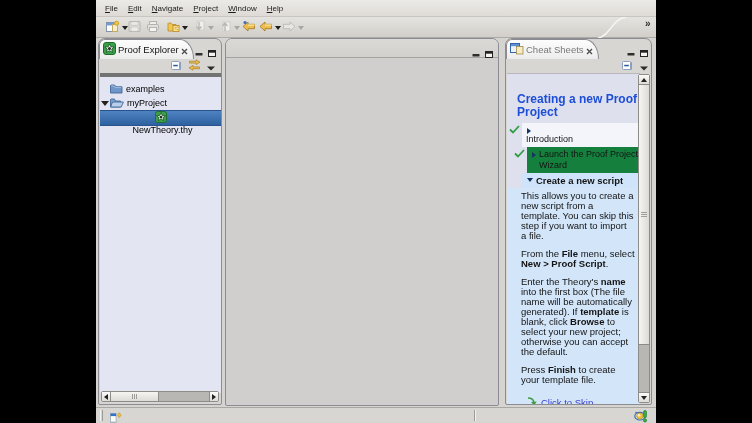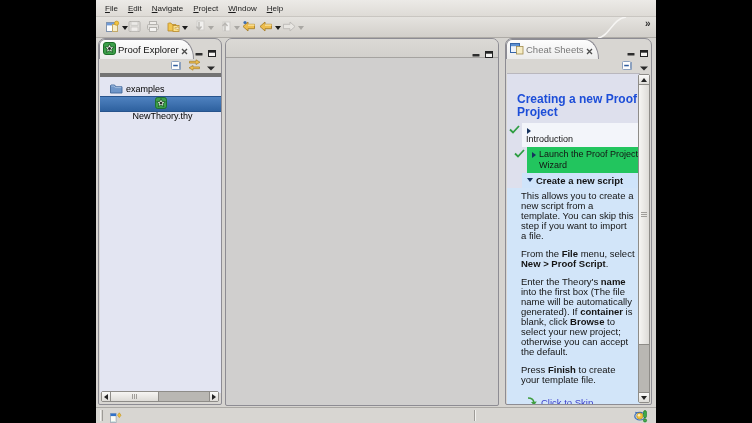--- a/index.html
+++ b/index.html
@@ -83,21 +83,21 @@
 .cheat { position:absolute; left:1px; top:34px; width:133px; height:331px; background:#dee0ed;
   overflow:hidden; border-top:1px solid #b9b7bd; font-size:9.5px; color:#141414;
   display:flex; flex-direction:column; }
 .ctitle { margin:19px 0 4px 10px; font-size:12px; font-weight:bold; color:#1d4ed8; line-height:13px; }
 .steps { margin-top:0; }
 .step { position:relative; margin-left:15px; margin-right:1px; padding:2px 0 2px 4px; display:flex; }
 .step .check { position:absolute; left:-13px; top:2px; }
 .step .sarr { margin:3px 3px 0 1px; flex:none; }
 .step .slabel { font-size:9px; line-height:11px; }
 .step.white { background:#f3f5fa;flex-direction:column; }
-.step.grey  { background:#22c55e;margin-left:20px; }
+.step.grey  { background:#15803d;margin-left:20px; }
 .step.cur   { background:#cfe4fa; }
 .step.cur .slabel { font-weight:bold; font-size:9.5px; }
 .sarr-r { width:0;height:0;border-top:3.5px solid transparent;border-bottom:3.5px solid transparent;border-left:4.5px solid #16325e; }
 .sarr-d { width:0;height:0;border-left:3.5px solid transparent;border-right:3.5px solid transparent;border-top:4.5px solid #16325e; }
 .cbody { background:#d2e5f9; padding:3px 4px 0 14px; flex:1; }
 .cpara { font-size:9.5px; line-height:10px; margin-bottom:8px; white-space:pre-wrap; }
 .cskip { display:flex; align-items:center; gap:3px; padding:3px 0 6px 6px; }
 .cskip span { color:#3a3ecb; font-size:9.5px; }
 
 
@@ -239,20 +239,30 @@
         </div>
         <div class="tree">
           <div style="height:5px"></div>
           <div class="trow">
             <span class="twist"></span>
             <span class="ic-folder"><svg width="13" height="11" viewBox="0 0 13 11">
                   <path d="M0.5,2.5 L0.5,10 L12,10 L12,3.8 L5.8,3.8 L4.6,2 L1,2 Z" fill="#6f96c9" stroke="#41669a" stroke-width="0.9"></path>
                   <path d="M1.2,3 L4.3,3 L5.3,4.6 L11.3,4.6" fill="none" stroke="#a8c2e2" stroke-width="0.9"></path>
                 </svg></span>
             <span class="tlabel">examples</span>
+          </div>
+          <div class="trow">
+            <span class="twist">
+                <span class="tri-down"></span>
+              </span>
+            <span class="ic-folder-open"><svg width="14" height="11" viewBox="0 0 14 11">
+                  <path d="M0.5,2.5 L0.5,10 L10.5,10 L10.5,4 L5.5,4 L4.4,2 L1,2 Z" fill="#7ba0cf" stroke="#41669a" stroke-width="0.9"></path>
+                  <path d="M2.5,5 L13.4,5 L11.2,10 L0.6,10 Z" fill="#b8cfe9" stroke="#41669a" stroke-width="0.9"></path>
+                </svg></span>
+            <span class="tlabel">myProject</span>
           </div>
           <div class="trow sel">
             <span class="twist"></span>
               <span style="width:9px"></span>
             <span class="ic-theory"><svg width="12" height="12" viewBox="0 0 13 13">
                   <rect x="0.5" y="0.5" width="12" height="12" rx="2.5" fill="#3ca04a" stroke="#1c6d28"></rect>
                   <path d="M6.5,1.8 L7.9,4.8 L11.2,5.1 L8.7,7.2 L9.5,10.4 L6.5,8.7 L3.5,10.4 L4.3,7.2 L1.8,5.1 L5.1,4.8 Z" fill="#e9f5e9" stroke="#134c1b" stroke-width="0.8"></path>
                   <circle cx="6.5" cy="6.6" r="1.5" fill="#2a2a2a"></circle>
                 </svg></span>
             <span class="tlabel">NewTheory.thy</span>
@@ -347,21 +357,21 @@
             <div class="cpara"><span>This allows you to create a
 new script from a
 template. You can skip this
 step if you want to import
 a file.</span></div>
             <div class="cpara"><span>From the </span><b>File</b><span> menu, select
 </span><b>New &gt; Proof Script</b><span>.</span></div>
             <div class="cpara"><span>Enter the Theory's </span><b>name</b><span>
 into the first box (The file
 name will be automatically
-generated). If </span><b>container</b><span> is
+generated). If </span><b>template</b><span> is
 blank, click </span><b>Browse</b><span> to
 select your new project;
 otherwise you can accept
 the default.</span></div>
             <div class="cpara"><span>Press </span><b>Finish</b><span> to create
 your template file.</span></div>
             <div class="cskip">
               <span id="skip-icon"><svg width="11" height="10" viewBox="0 0 11 10">
                     <path d="M1,2 C5,2 6.5,3.5 6.8,6.2" fill="none" stroke="#3f9e3f" stroke-width="1.5"></path>
                     <path d="M4,6 L7,9.5 L9.8,5.6 Z" fill="#3f9e3f"></path>

